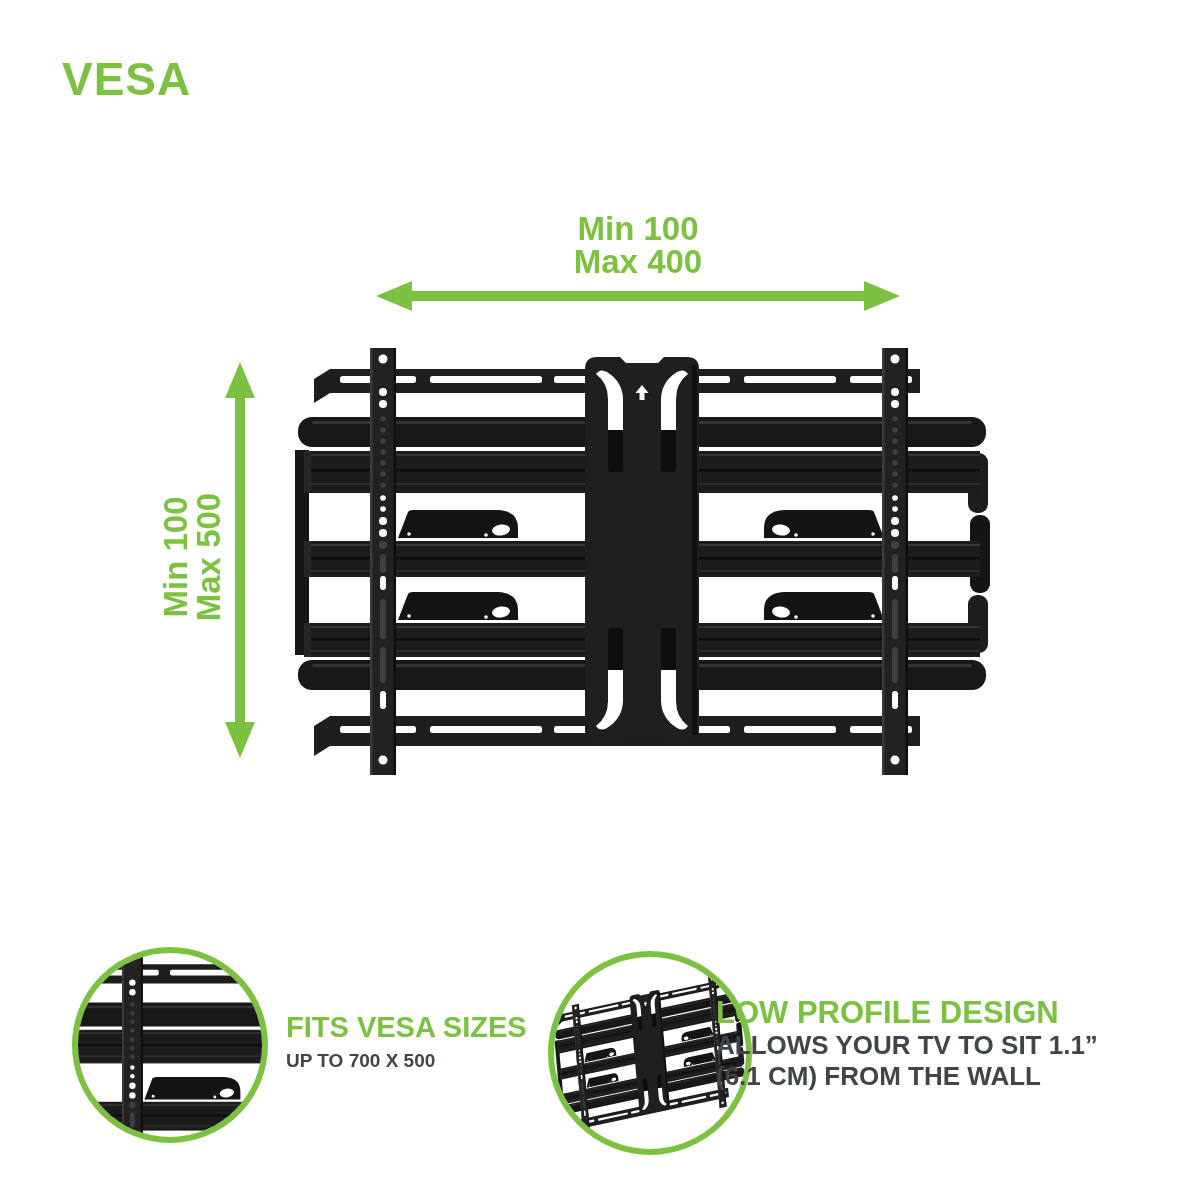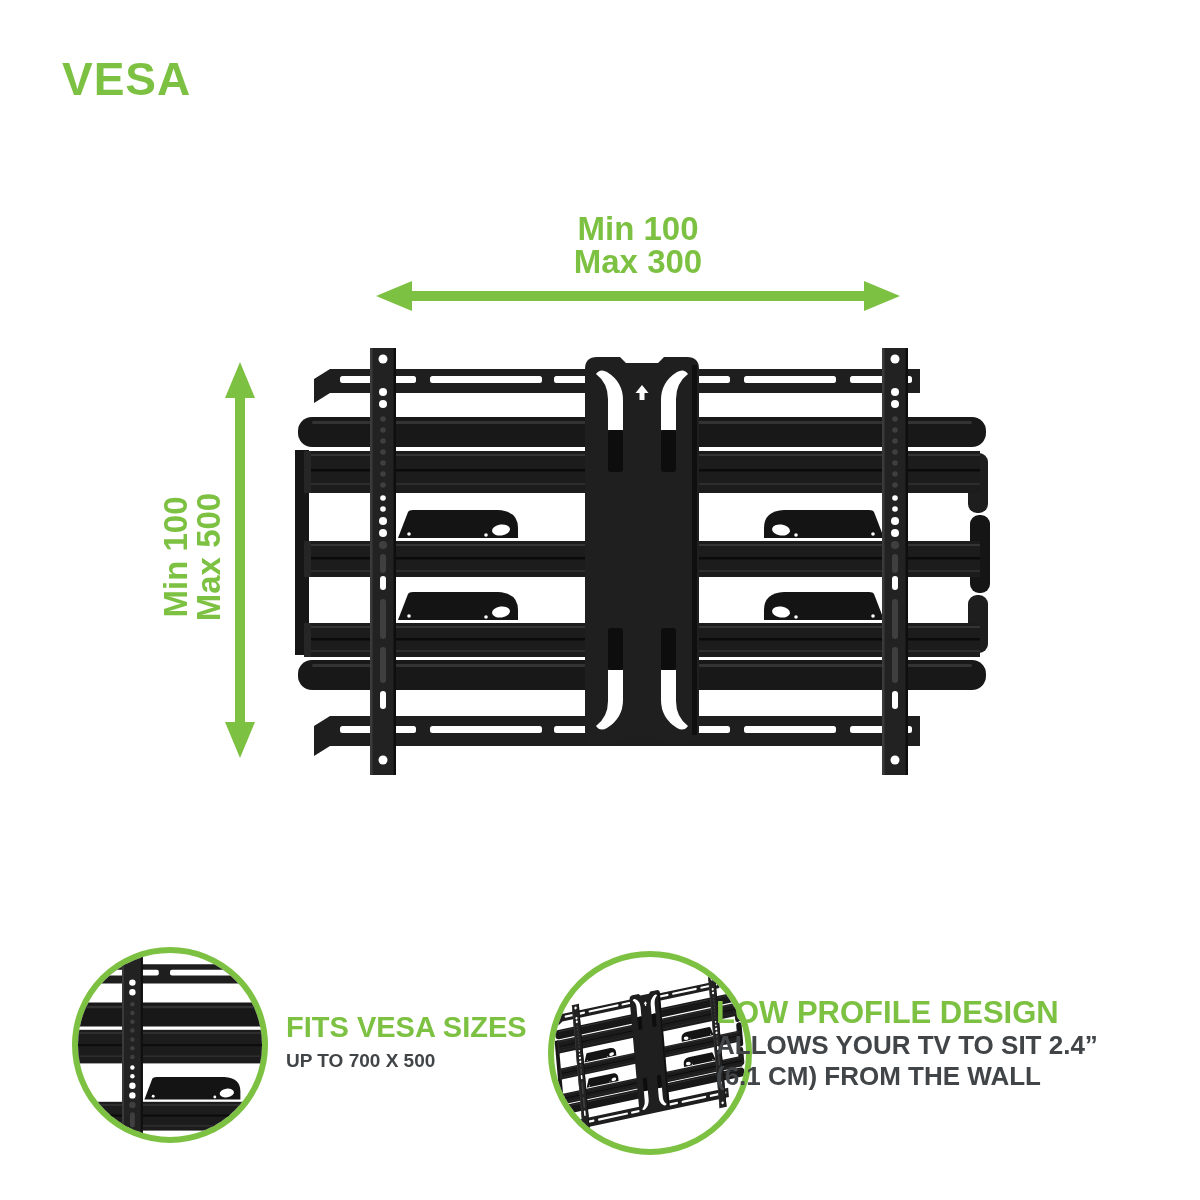--- a/index.html
+++ b/index.html
@@ -35,21 +35,21 @@
 </style>
 </head>
 <body>
 
 <div class="page">
 
   <div class="abs page-title">VESA</div>
 
   <div class="abs dim-label dim-label-h">
     <div>Min 100</div>
-    <div>Max 300</div>
+    <div>Max 400</div>
   </div>
 
   <svg class="abs arrow-svg" style="left:370px;top:278px;" width="536" height="36" viewBox="0 0 536 36">
     <line x1="36" y1="18" x2="500" y2="18" stroke="#7dc142" stroke-width="10"></line>
     <polygon points="6,18 42,3 42,33" fill="#7dc142"></polygon>
     <polygon points="530,18 494,3 494,33" fill="#7dc142"></polygon>
   </svg>
 
   <div class="abs dim-label dim-label-v">
     <div>Min 100</div>
@@ -225,17 +225,17 @@
         </clipPath>
       </defs>
     <circle cx="115" cy="115" r="99" fill="#ffffff" stroke="#7dc142" stroke-width="6"></circle>
     <g clip-path="url(#clipRightCircle)">
       <use href="#mountFront" transform="translate(115,118) rotate(-5) skewY(-7) scale(0.27,0.31) translate(-352,-217)"></use>
     </g>
   </svg>
 
   <div class="feature feature-right">
     <div class="feature-heading">LOW PROFILE DESIGN</div>
-    <div class="feature-sub">ALLOWS YOUR TV TO SIT 2.4”</div>
+    <div class="feature-sub">ALLOWS YOUR TV TO SIT 1.1”</div>
     <div class="feature-sub">(6.1 CM) FROM THE WALL</div>
   </div>
 
 </div>
 
 </body></html>

